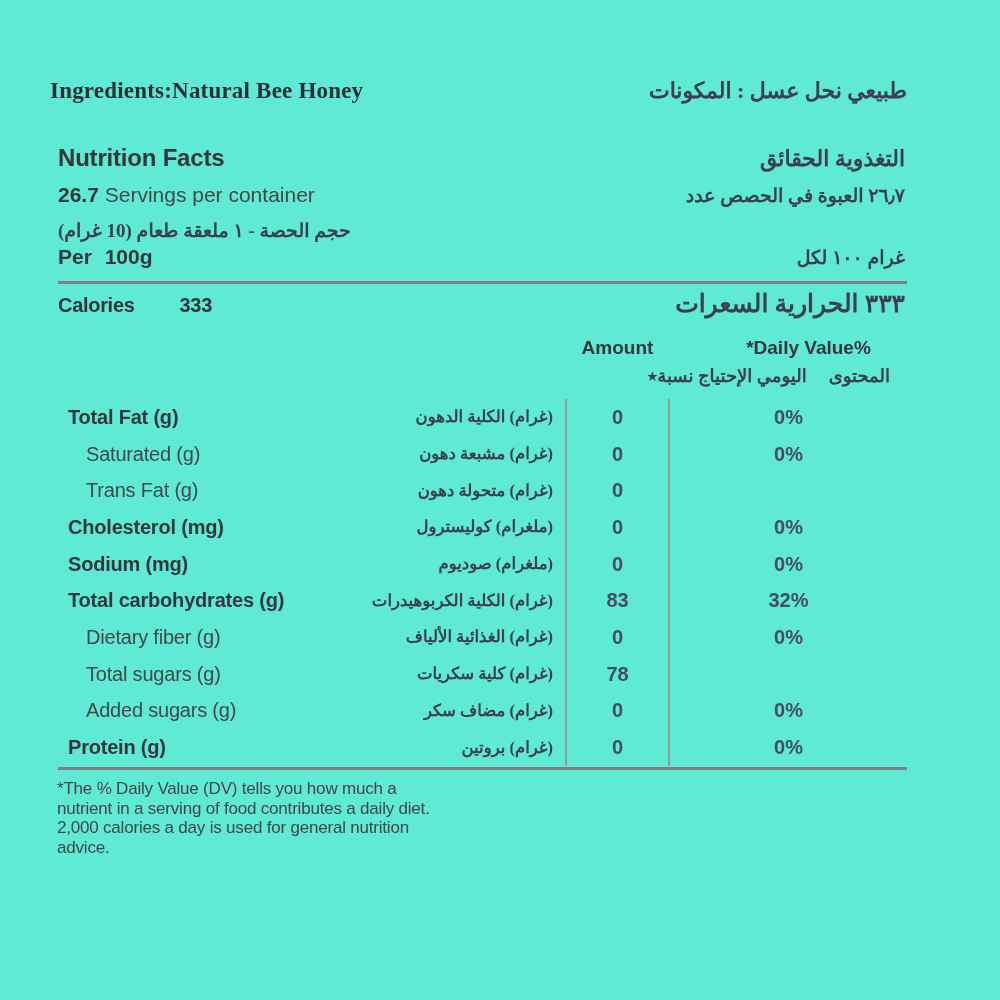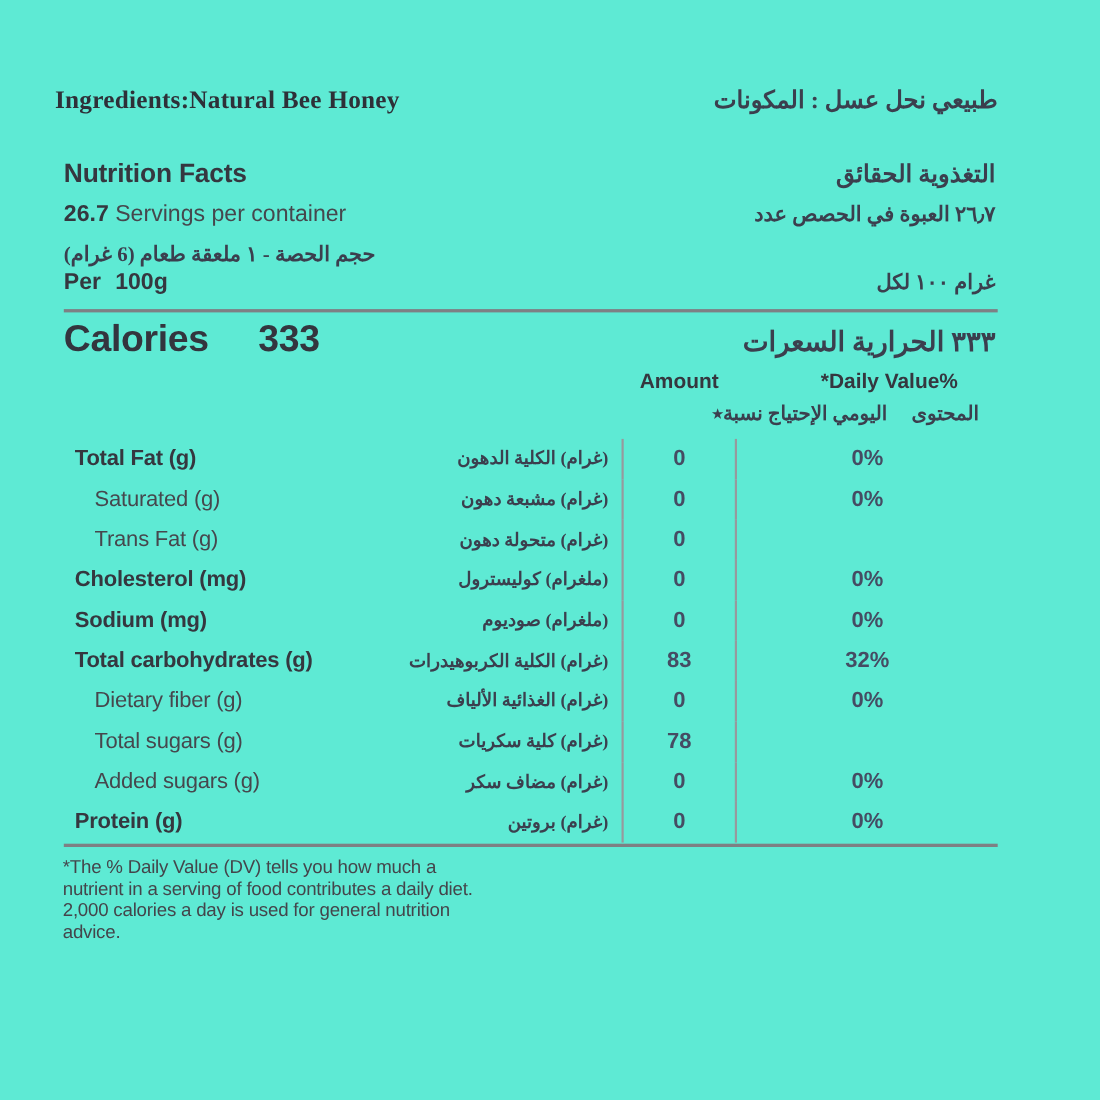--- a/index.html
+++ b/index.html
@@ -25,21 +25,21 @@
   #servings{top:183px;}
   #serving-size{top:219px;}
   #per100{top:245px;}
   #per100 .en-group b{word-spacing:7px;}
 
   .rule{position:absolute;left:58px;width:849px;height:3px;background:#7e8084;}
   #rule-top{top:281px;}
   #rule-bottom{top:767px;}
 
   #calories{top:289px;align-items:baseline;}
-  #calories .en-group{font-size:34px;font-weight:bold;color:#33353e;letter-spacing:-.3px;}
+  #calories .en-group{font-size:20px;font-weight:bold;color:#33353e;letter-spacing:-.3px;}
   #calories .cal-val{margin-left:45px;}
   #calories .ar{font-size:25px;}
 
   .colhead{position:absolute;top:337px;font-size:19px;font-weight:bold;color:#35373f;text-align:center;}
   #head-amount{left:565px;width:105px;}
   #head-dv{left:670px;width:237px;padding-left:40px;box-sizing:border-box;}
   #head-ar{position:absolute;top:365px;left:540px;width:350px;display:flex;justify-content:flex-end;align-items:baseline;gap:22px;}
   #head-ar .ar{font-size:18px;text-align:right;}
 
   #rows{position:absolute;top:399px;left:58px;width:849px;}
@@ -71,21 +71,21 @@
     <span class="en">Nutrition Facts</span>
     <span class="ar">التغذوية الحقائق</span>
   </div>
 
   <div class="line subline" id="servings">
     <span class="en-group"><b>26.7</b> <span>Servings per container</span></span>
     <span class="ar">٢٦٫٧ العبوة في الحصص عدد</span>
   </div>
 
   <div class="line subline" id="serving-size">
-    <span class="ar">حجم الحصة - ١ ملعقة طعام (6 غرام)</span>
+    <span class="ar">حجم الحصة - ١ ملعقة طعام (10 غرام)</span>
   </div>
 
   <div class="line subline" id="per100">
     <span class="en-group"><b>Per 100g</b></span>
     <span class="ar">غرام ١٠٠ لكل</span>
   </div>
 
   <div class="rule" id="rule-top"></div>
 
   <div class="line" id="calories">

